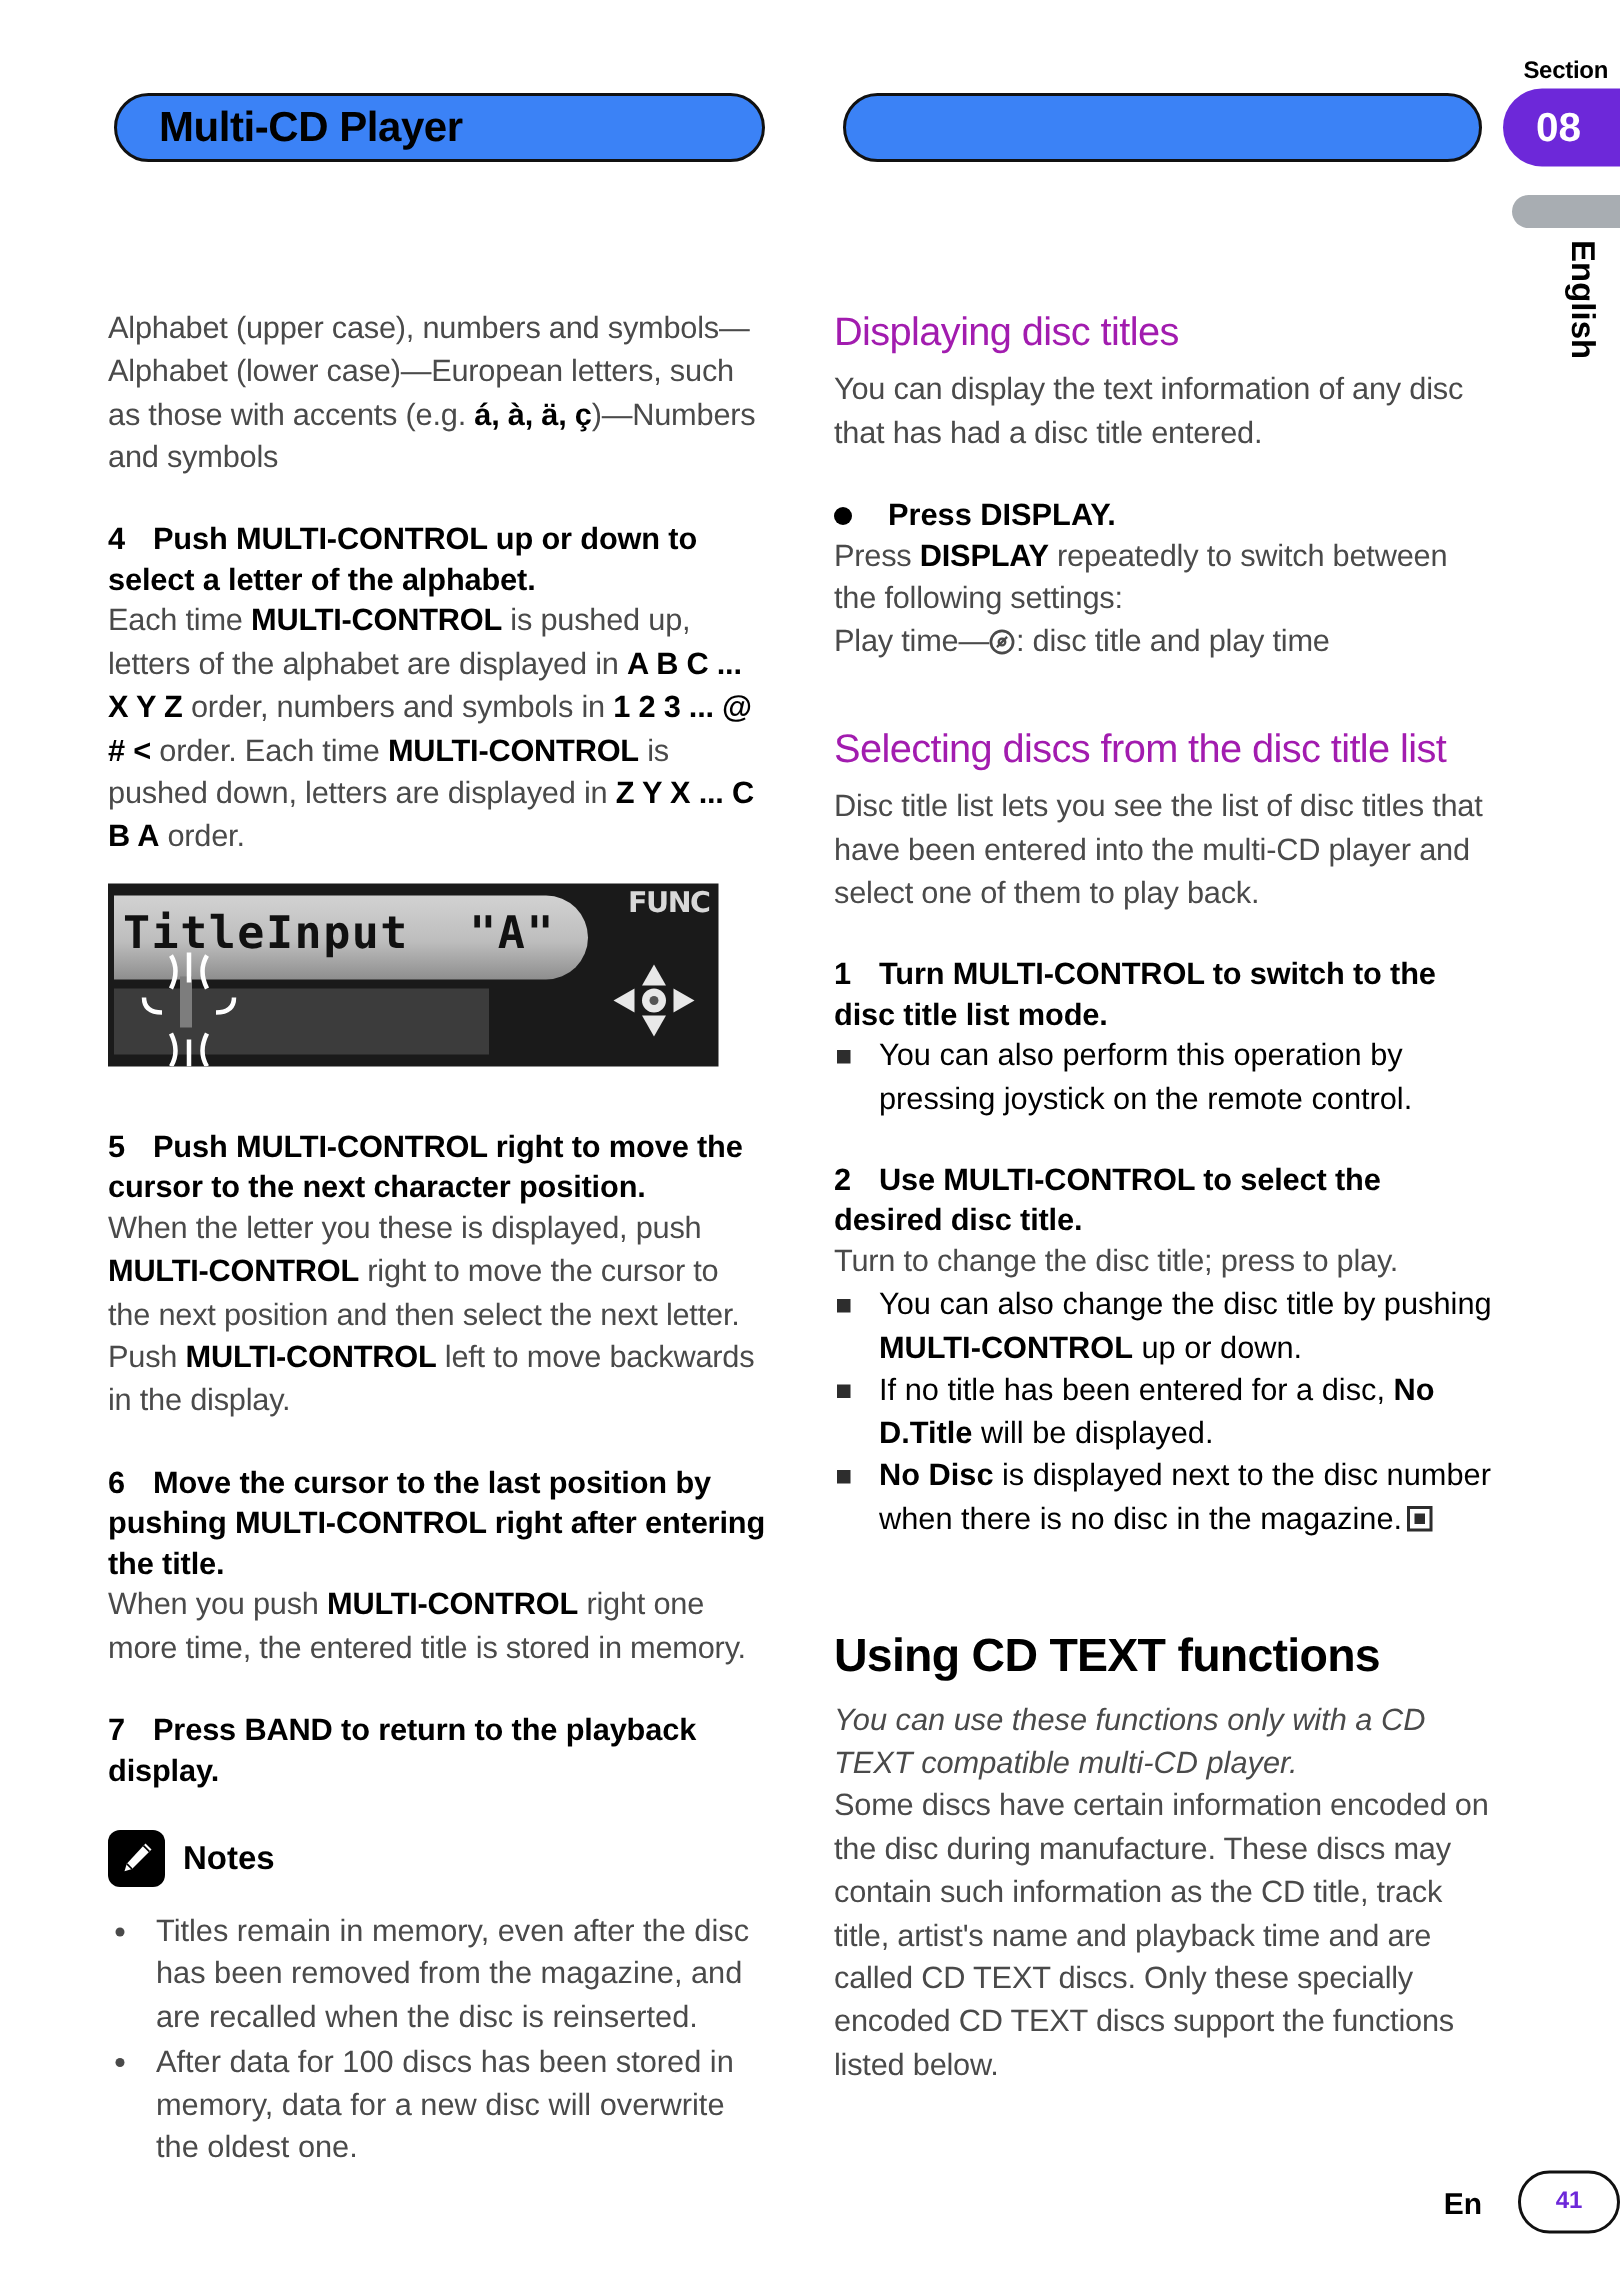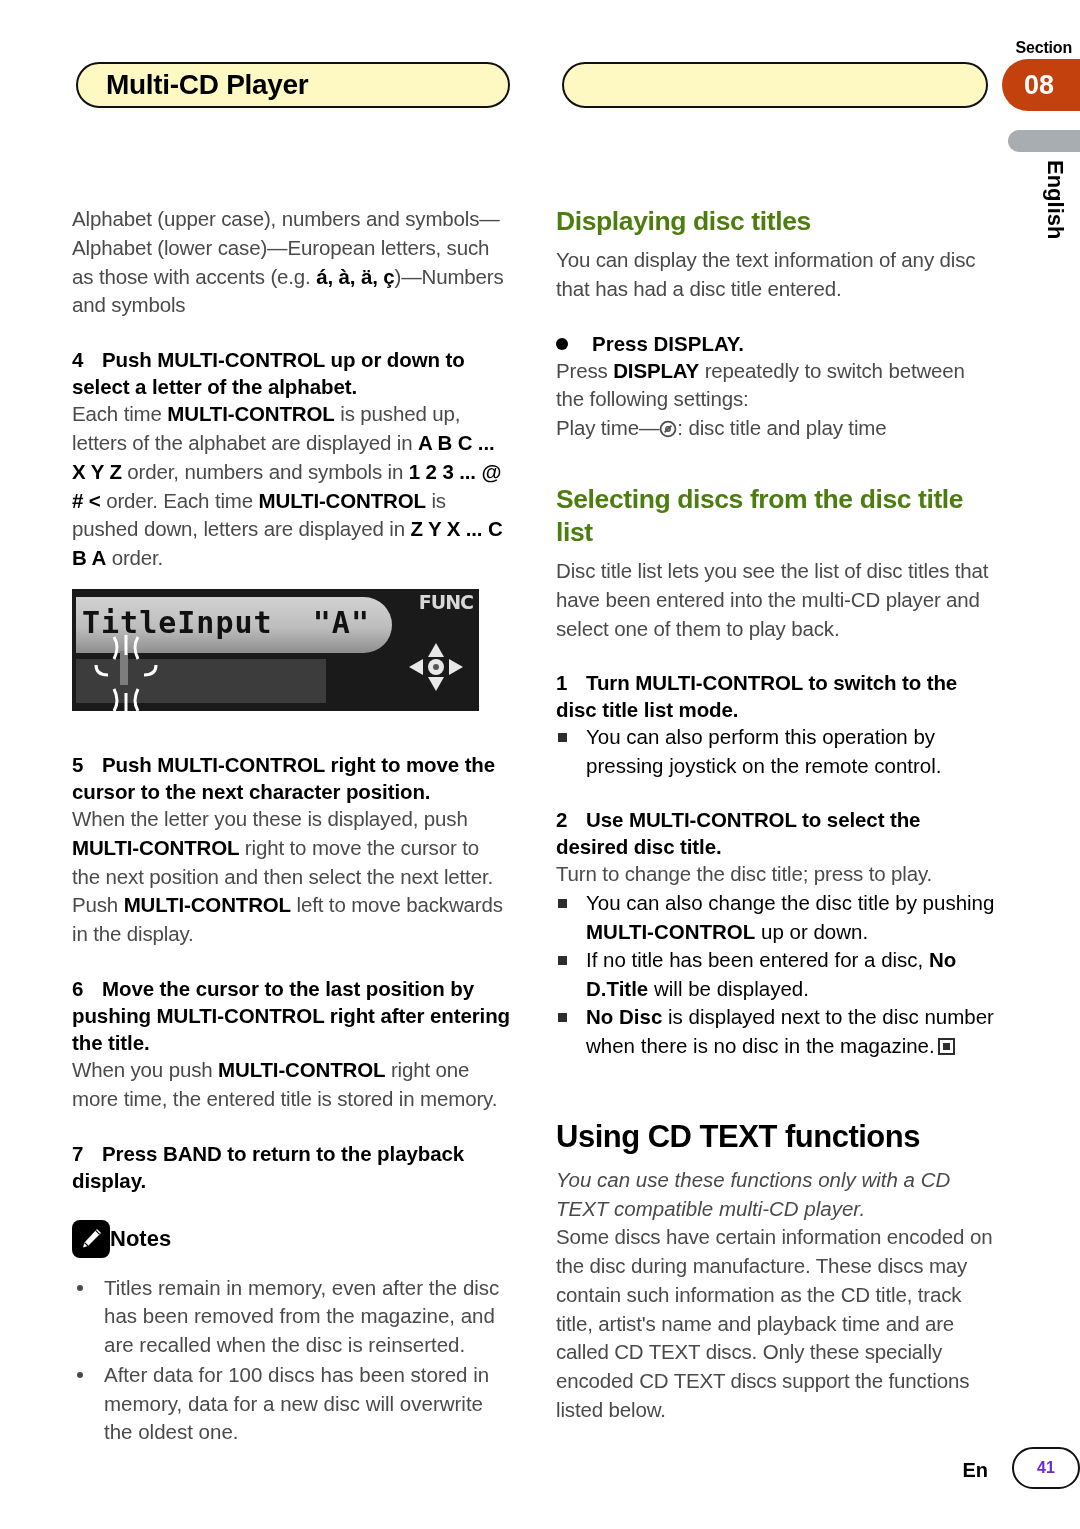--- a/index.html
+++ b/index.html
@@ -17,21 +17,21 @@
   
   .header {
     position: absolute;
     top: 62px; left: 0; width: 1080px; height: 58px;
   }
   .pill {
     position: absolute;
     height: 46px;
     border: 2px solid #111;
     border-radius: 23px;
-    background: #fef9c3;
+    background: #3b82f6;
   }
   .pill-left { left: 76px; top: 0; width: 434px; }
   .pill-right { left: 562px; top: 0; width: 426px; }
   .chapter-title {
     position: absolute;
     left: 28px; top: 50%;
     transform: translateY(-50%);
     font-size: 28px;
     font-weight: bold;
     color: #000;
@@ -43,21 +43,21 @@
     right: 8px; top: 39px;
     font-size: 16px;
     font-weight: bold;
     color: #000;
     letter-spacing: -0.2px;
   }
   .section-badge {
     position: absolute;
     right: 0; top: 59px;
     width: 78px; height: 52px;
-    background: #c2410c;
+    background: #6d28d9;
     border-radius: 26px 0 0 26px;
     color: #fff;
     font-size: 27px;
     font-weight: bold;
     display: flex;
     align-items: center;
     justify-content: center;
     padding-right: 4px;
   }
 
@@ -103,22 +103,22 @@
     font-size: 20.5px;
     line-height: 27px;
     font-weight: bold;
     color: #000;
     letter-spacing: -0.1px;
   }
   .step .num { display: inline-block; min-width: 30px; }
 
   .h2 {
     font-size: 26.5px;
-    font-weight: bold;
-    color: #4d7c0f;
+    font-weight: normal;
+    color: #a21caf;
     line-height: 33px;
     letter-spacing: -0.4px;
     margin: 0;
   }
   .h1 {
     font-size: 31px;
     font-weight: bold;
     color: #000;
     line-height: 38px;
     letter-spacing: -0.5px;
@@ -182,20 +182,21 @@
     position: absolute;
     left: 2px; top: 10px;
     width: 9px; height: 9px;
     background: #2d2d2d;
   }
 
   
   .notes-head {
     display: flex;
     align-items: center;
+    gap: 12px;
   }
   .notes-icon {
     width: 38px; height: 38px;
     background: #000;
     border-radius: 8px;
     display: flex;
     align-items: center;
     justify-content: center;
     flex: none;
   }

